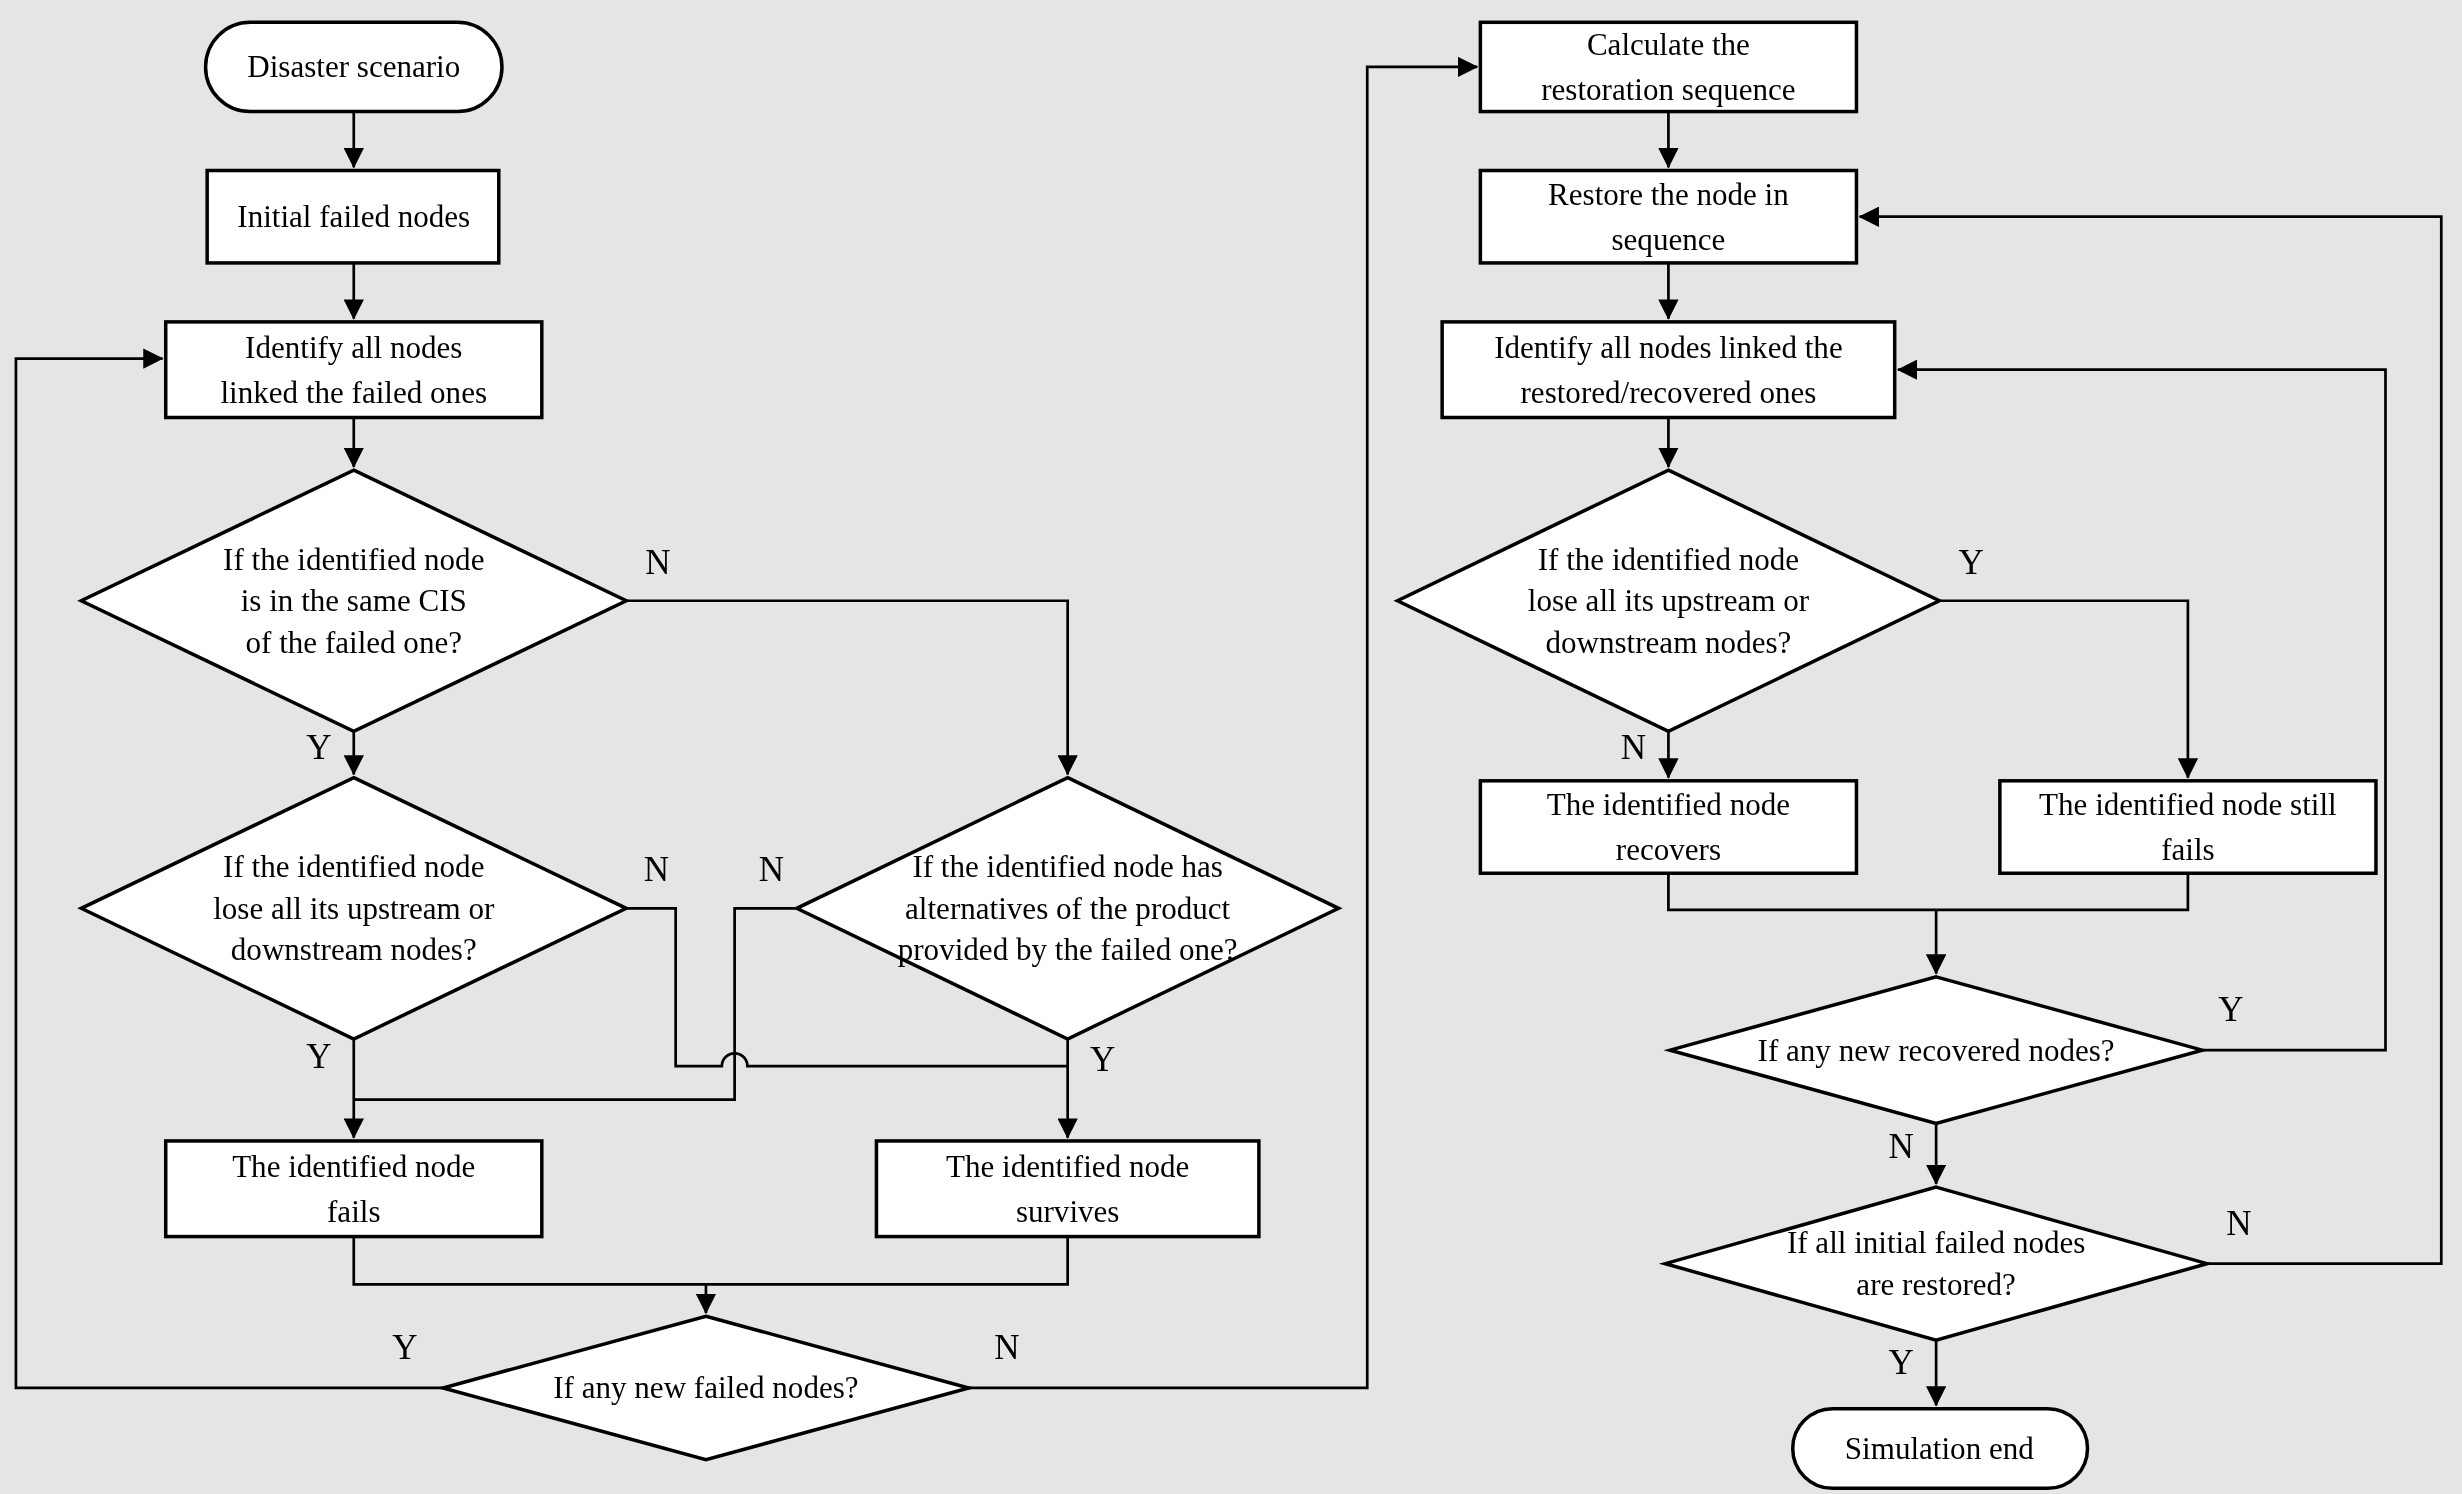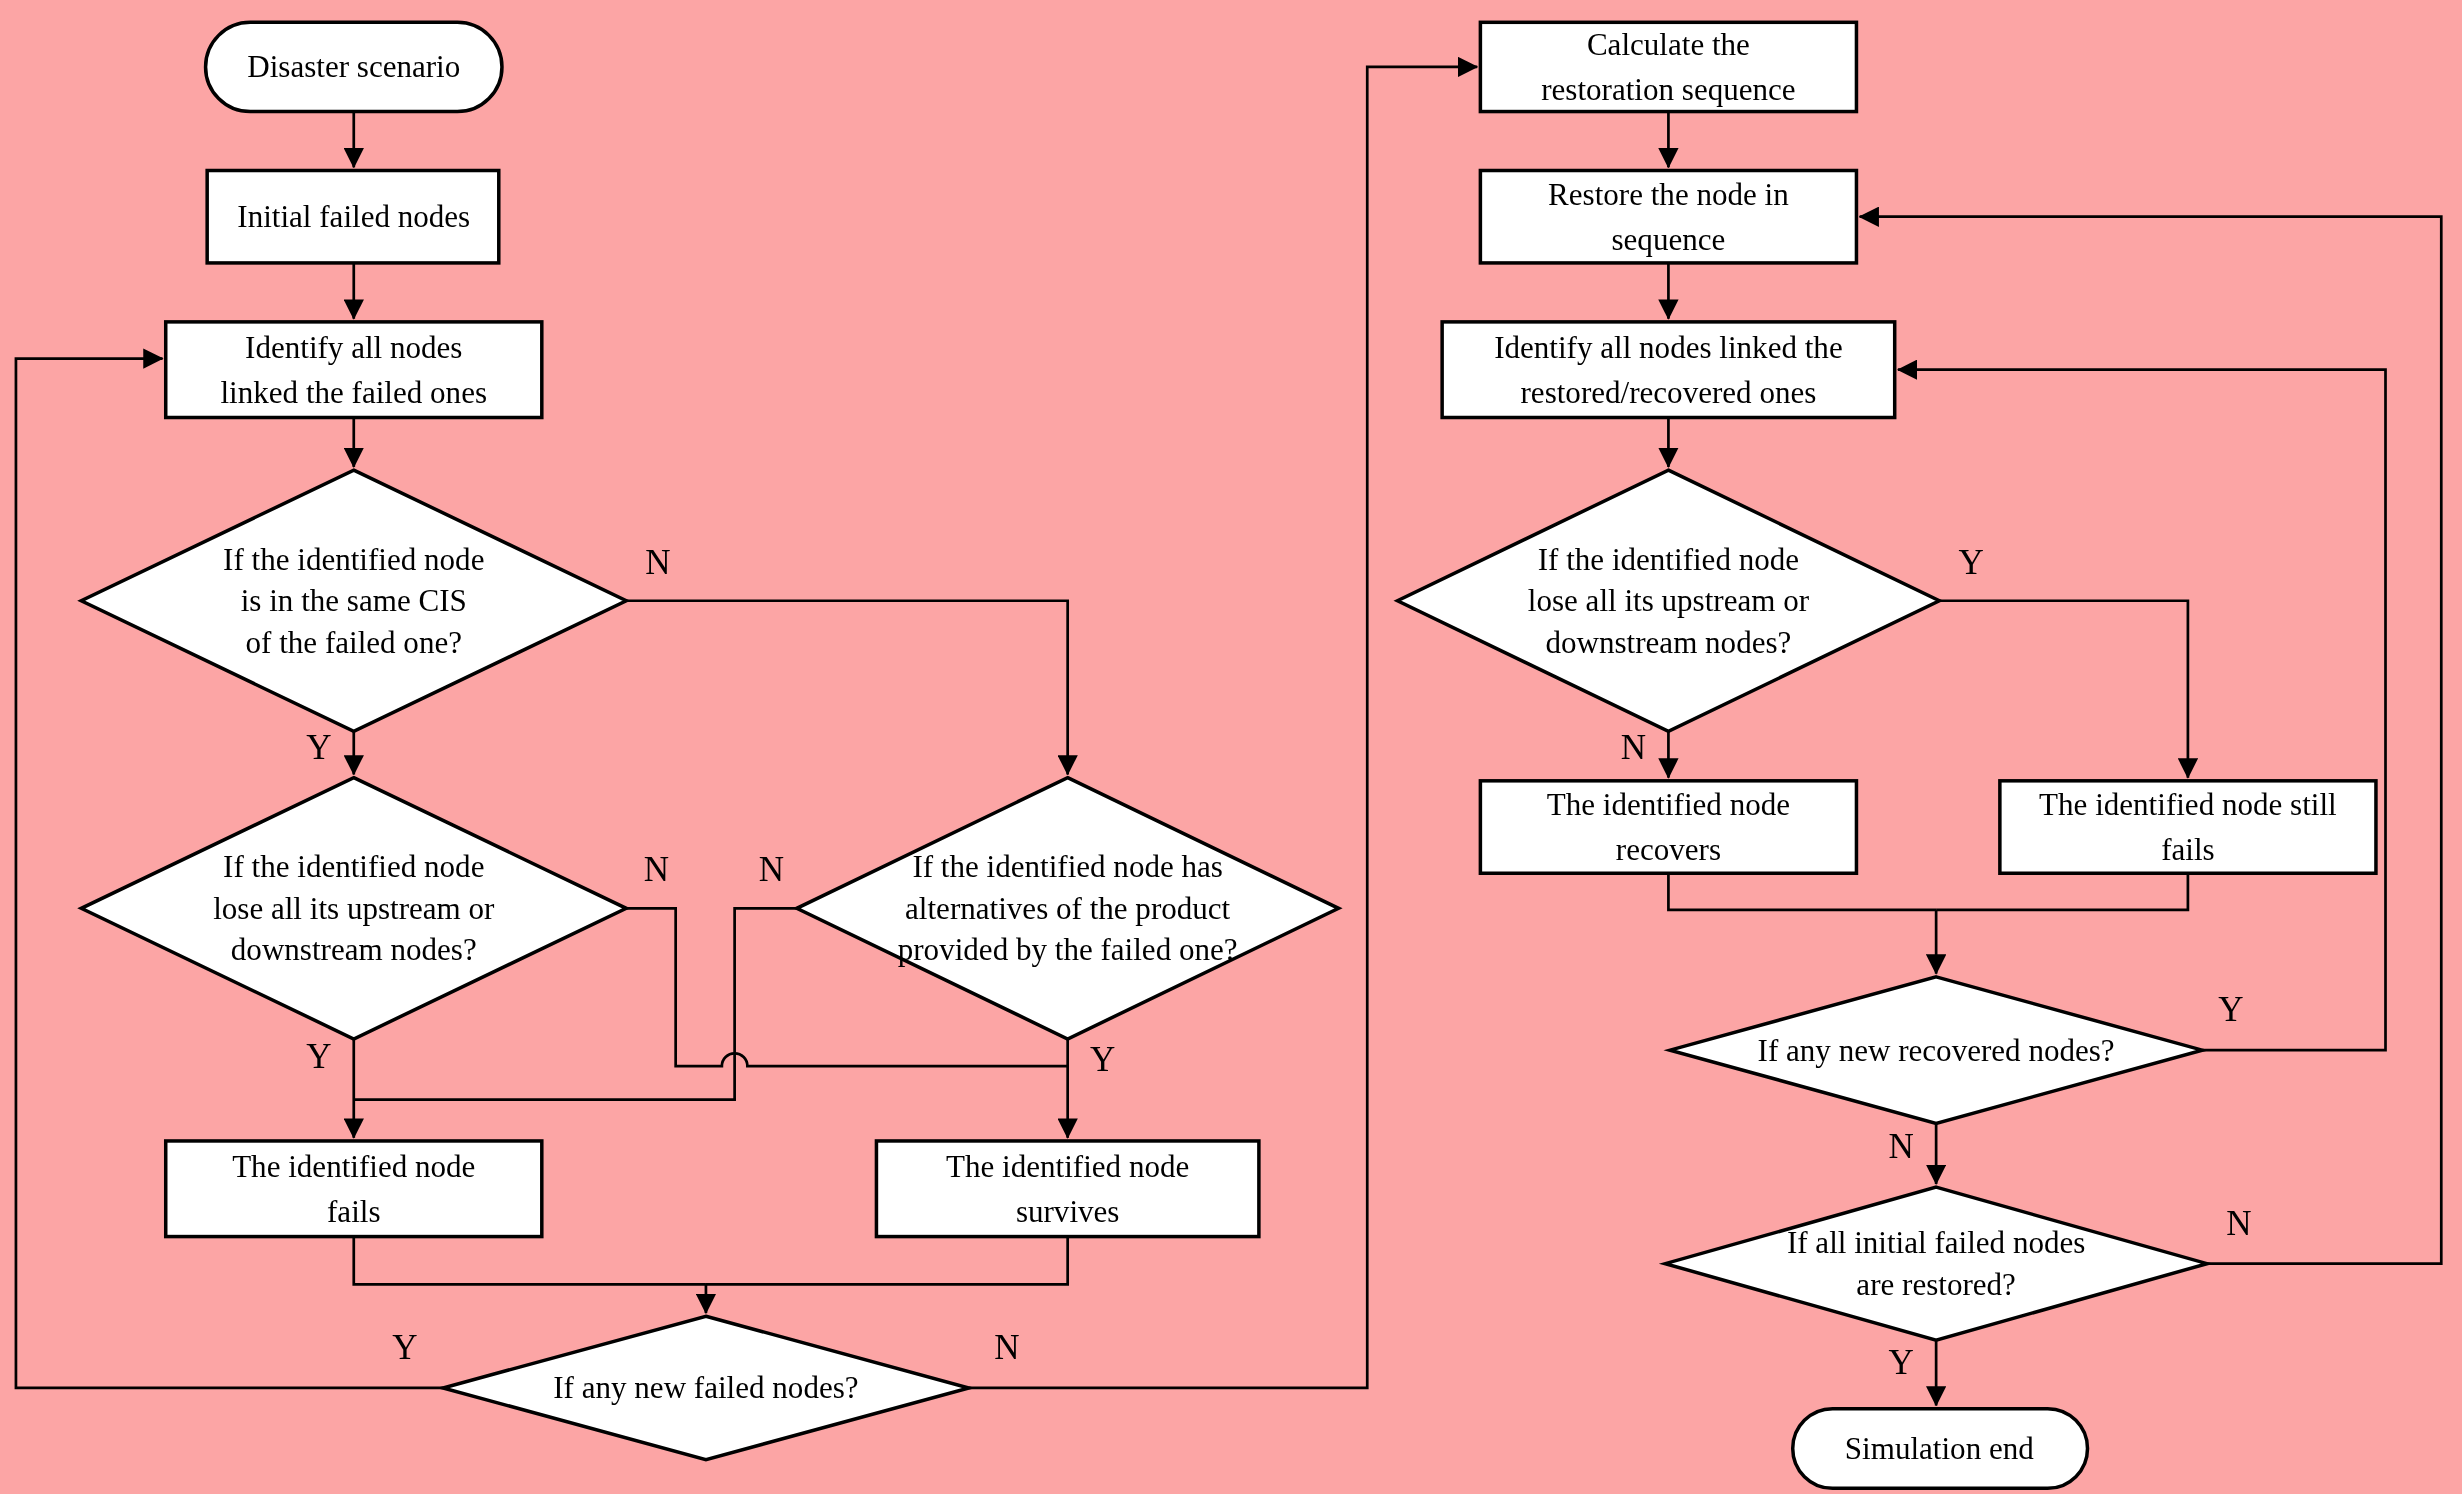--- a/index.html
+++ b/index.html
@@ -2,21 +2,21 @@
 <html style="font-size:9.2px"><head>
 <meta charset="utf-8">
 <style>
   html, body {
     margin: 0;
     padding: 0;
     background: #ffffff;
   }
   .page {
     width: 100vw;
-    background: #fca5a5;
+    background: #e5e5e5;
     text-align: right;
   }
   svg {
     display: block;
     width: 100%;
     height: auto;
     font-family: "Liberation Serif", "DejaVu Serif", serif;
   }
   .shape {
     fill: #ffffff;

